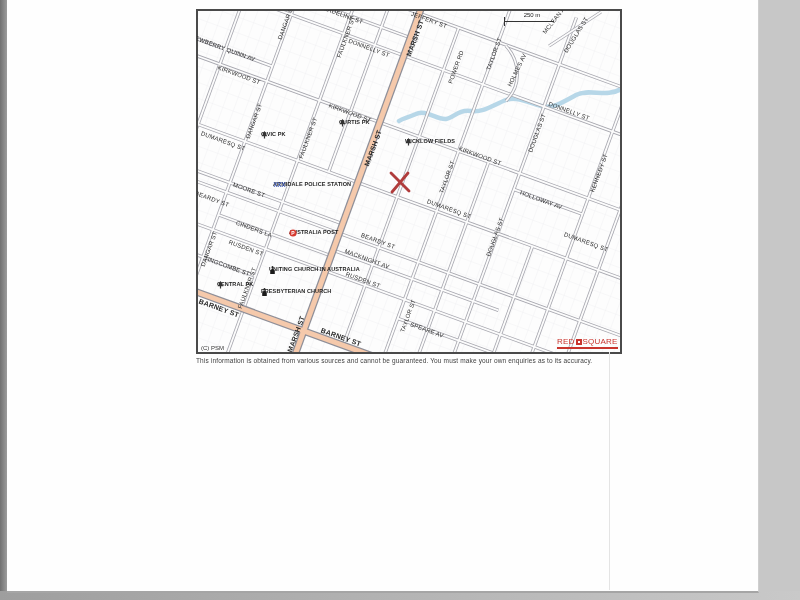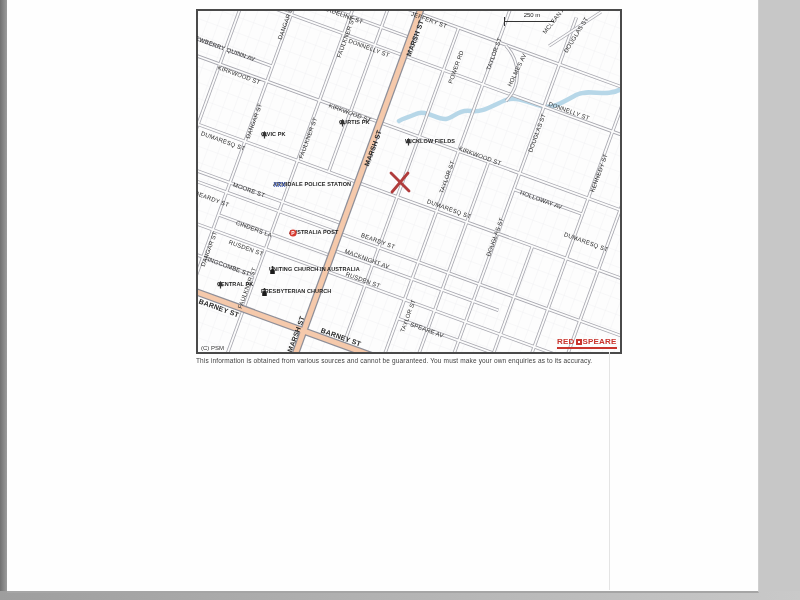--- a/index.html
+++ b/index.html
@@ -23,21 +23,21 @@
     color:#2e2e2e;transform:translate(-50%,-50%);}
   .sl.big{font-size:7px;font-weight:600;color:#262626;}
   .poi{position:absolute;display:flex;align-items:center;gap:2px;transform:translateY(-50%);}
   .poi .pl{font-size:5.5px;font-weight:700;letter-spacing:.1px;color:#1d1d1d;white-space:nowrap;}
   .scale-line{position:absolute;height:1px;background:#333;}
   .scale-tick{position:absolute;width:1px;height:9px;background:#333;}
   .scale-text{position:absolute;transform:translateX(-50%);font-size:6px;color:#222;white-space:nowrap;}
   .copyright{position:absolute;font-size:6px;color:#333;}
   .logo{position:absolute;display:flex;align-items:center;border-bottom:2px solid #c9342d;
     padding-bottom:1px;}
-  .logo .lt{font-size:8px;font-weight:700;color:#c9342d;letter-spacing:.2px;text-align:right;}
+  .logo .lt{font-size:8px;font-weight:400;color:#c9342d;letter-spacing:.2px;text-align:right;}
   .logo .sq{width:6px;height:6px;background:#c9342d;margin:0 1px;position:relative;}
   .logo .sq::after{content:"";position:absolute;left:2px;top:2px;width:2px;height:2px;background:#fff;}
   .disclaimer{position:absolute;left:189px;top:357px;width:420px;
     font-size:6.5px;letter-spacing:.15px;color:#3f3f3f;}
 </style>
 </head>
 <body>
 
 <div class="left-strip"></div>
 <div class="bottom-shade"></div>
@@ -221,19 +221,19 @@
 
     <div class="scale-line" id="scale-line" style="left: 307px; top: 11px; width: 50px;"></div>
     <div class="scale-tick" id="scale-tick" style="left: 307px; top: 7px;"></div>
     <div class="scale-text" id="scale-text" style="left: 335px; top: 2px;">250 m</div>
 
     <div class="copyright" style="left:4px;top:335px;">(C) PSM</div>
 
     <div class="logo" style="left:360px;top:327px;">
       <span class="lt">RED</span>
       <span class="sq"></span>
-      <span class="lt">SPEARE</span>
+      <span class="lt">SQUARE</span>
     </div>
   </div>
 
   <div class="disclaimer">This information is obtained from various sources and cannot be guaranteed. You must make your own enquiries as to its accuracy.</div>
   <div class="page-crease"></div>
 </div>
 
 </body></html>

